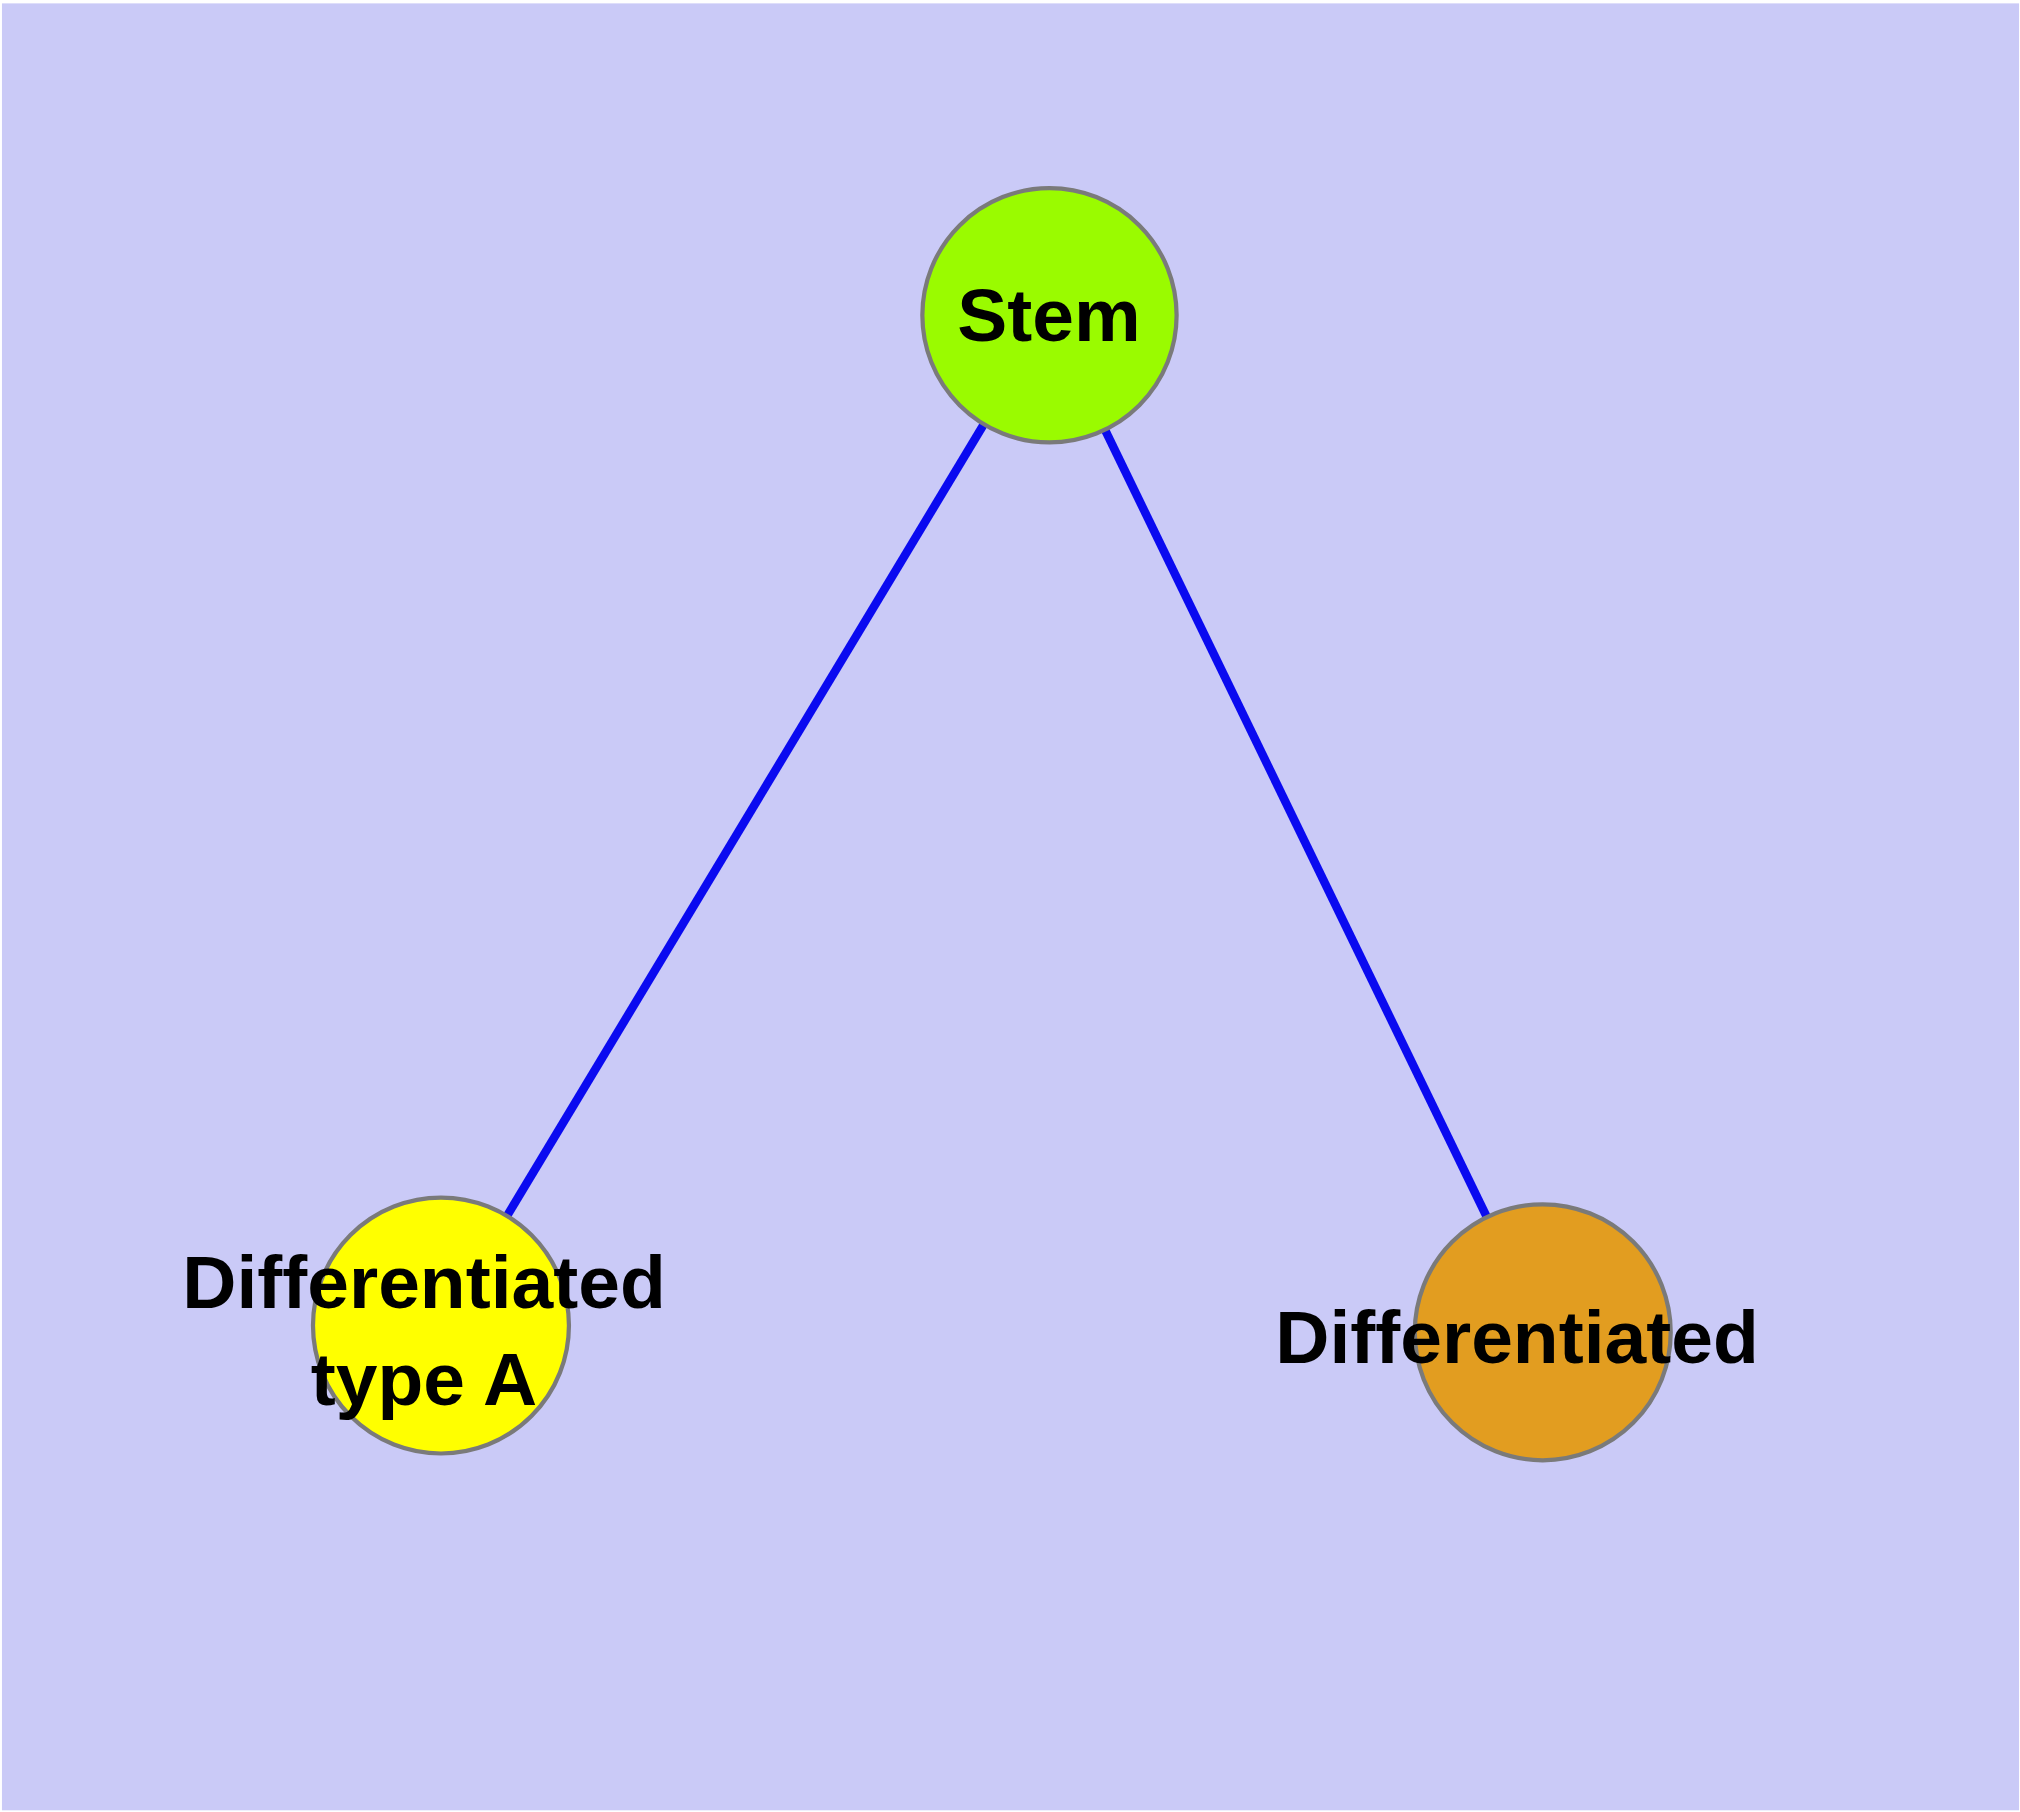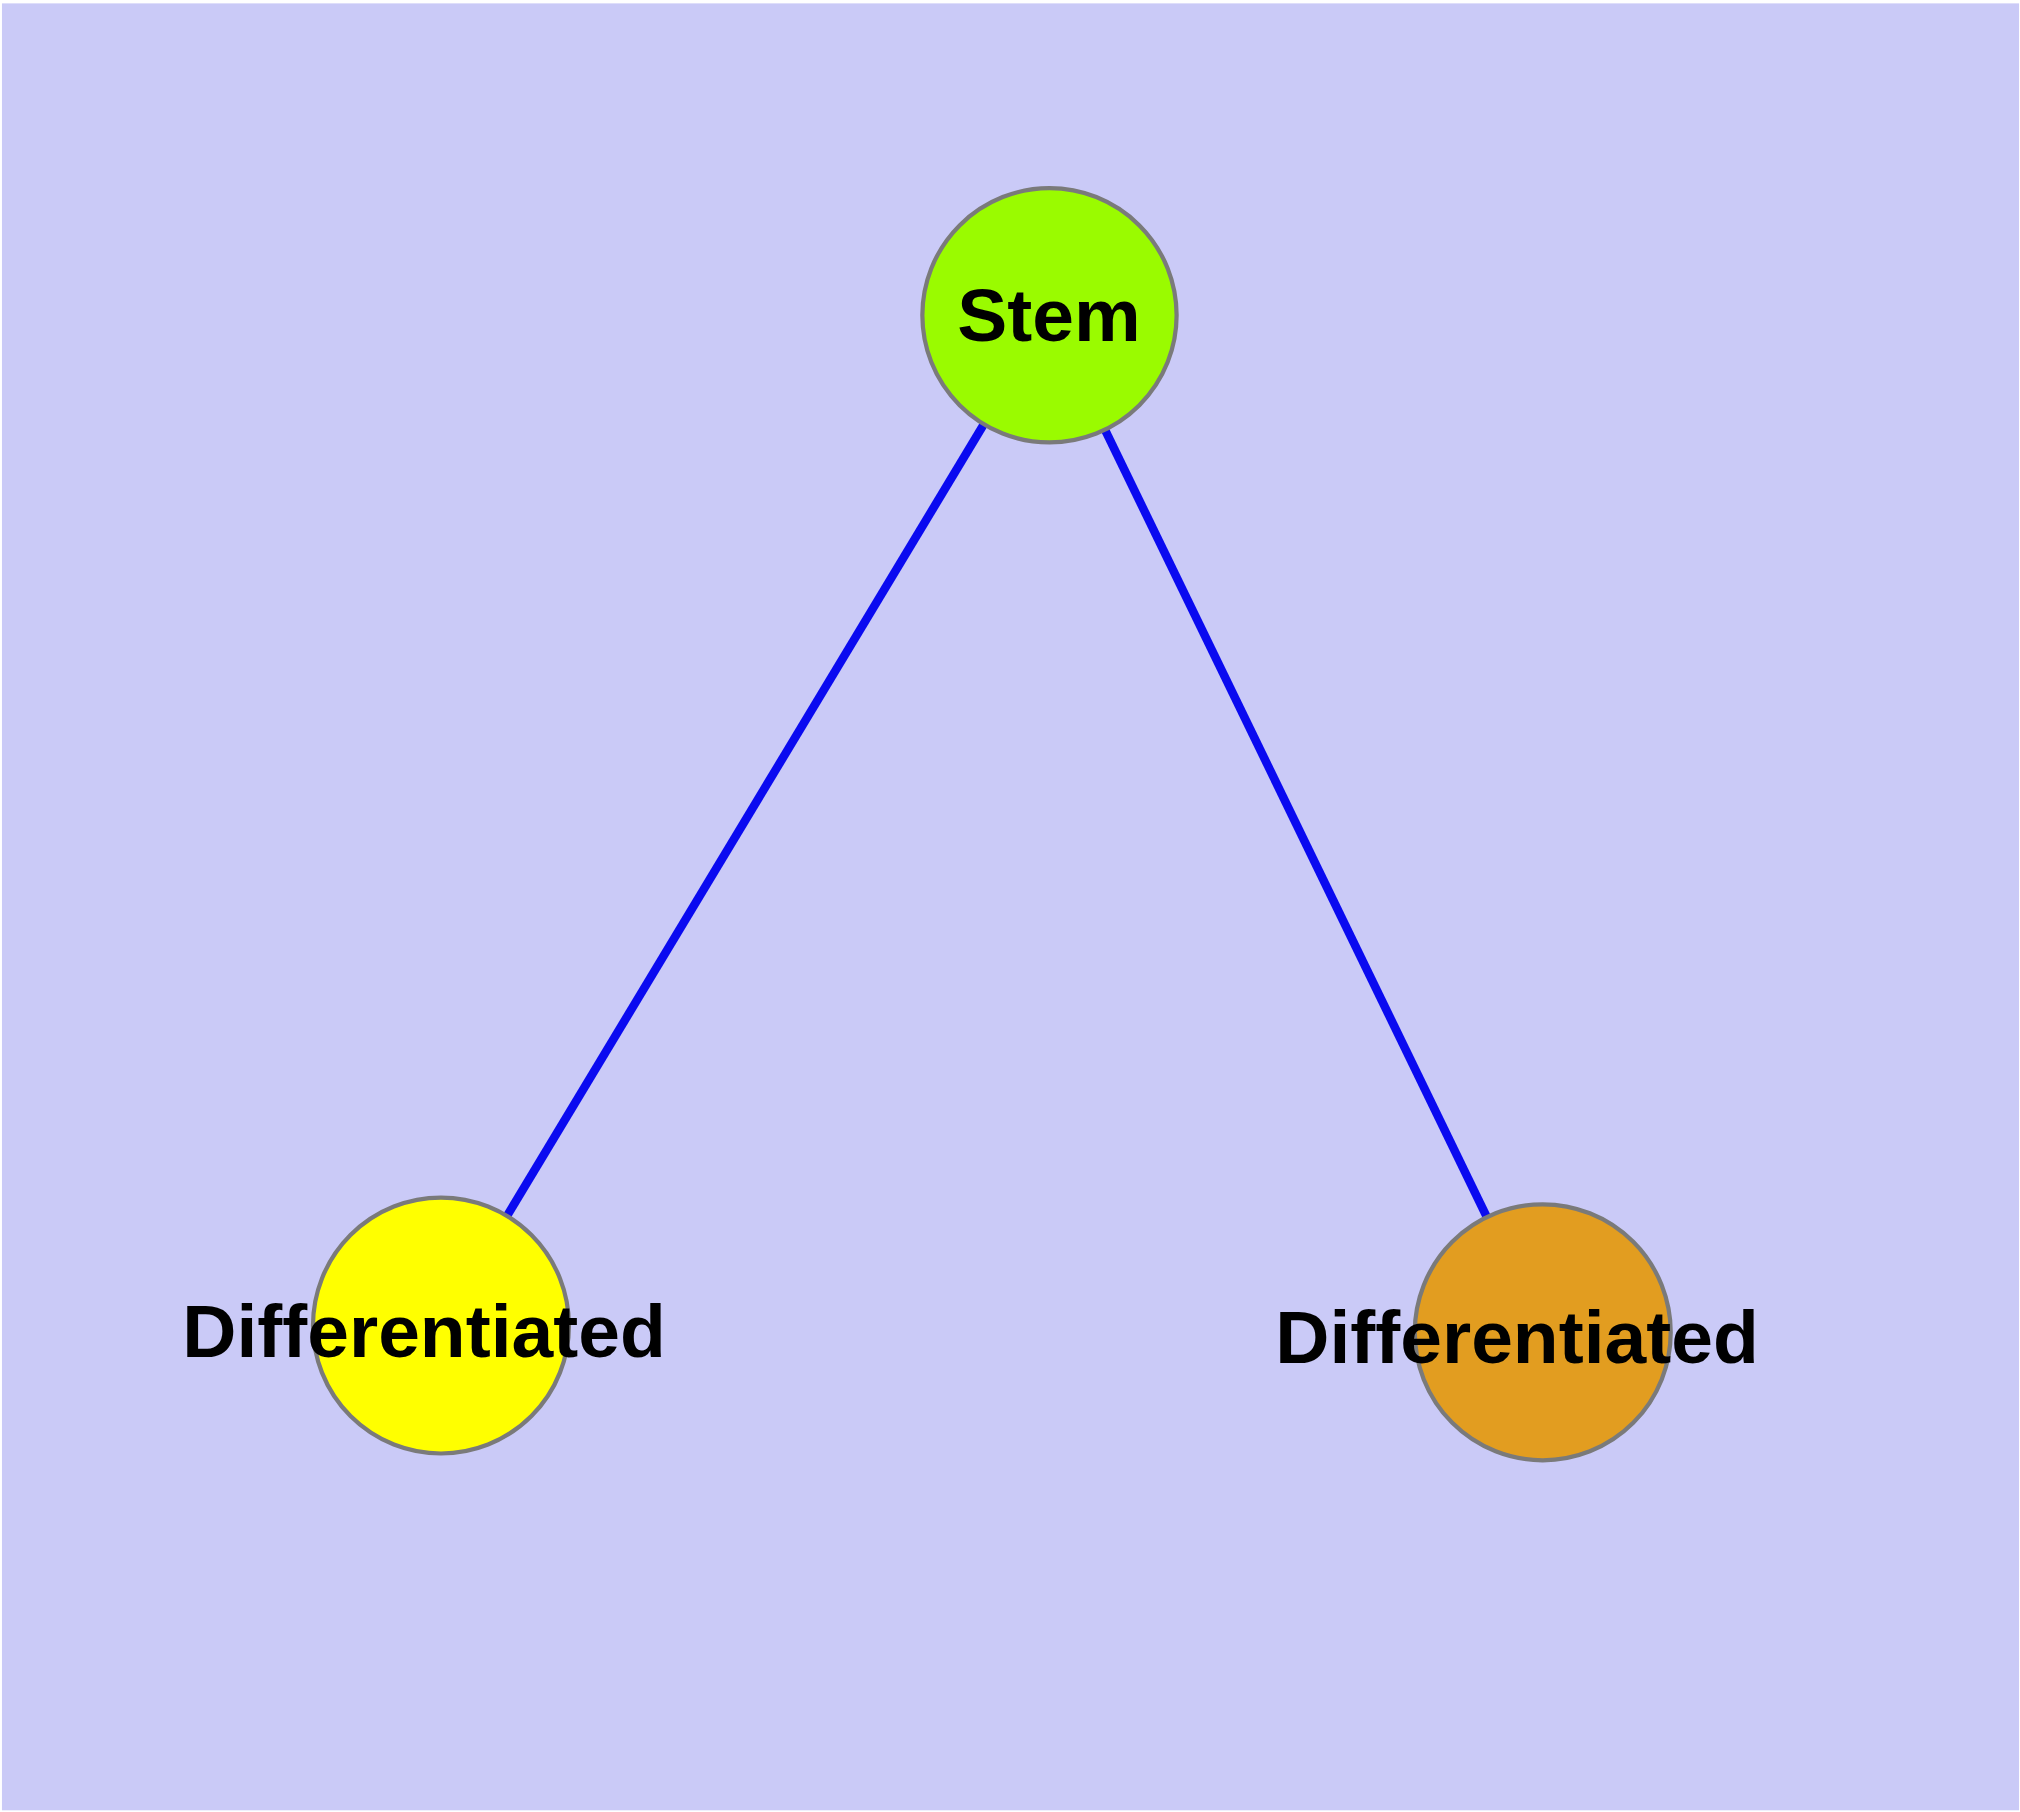--- a/index.html
+++ b/index.html
@@ -58,19 +58,20 @@
       <circle cx="1238" cy="372" r="150" fill="#9AFB00" stroke="#7A7A7A" stroke-width="5"></circle>
       <circle cx="520" cy="1564" r="151" fill="#FFFF00" stroke="#7A7A7A" stroke-width="5"></circle>
       <circle cx="1820" cy="1572" r="151" fill="#E29D20" stroke="#7A7A7A" stroke-width="5"></circle>
     </svg>
   <div id="labels">
       <div class="node-label" style="left: 1049px; top: 315px; color: rgb(0, 0, 0);">
         <div class="line">Stem</div>
       </div>
       <div class="node-label" style="left: 424px; top: 1331px; color: rgb(0, 0, 0);">
         <div class="line">Differentiated</div>
+        <div class="line">type A</div>
       </div>
       <div class="node-label" style="left: 1517px; top: 1337px; color: rgb(0, 0, 0);">
         <div class="line">Differentiated</div>
       </div>
     </div>
 </div>
 
 
 </body></html>

